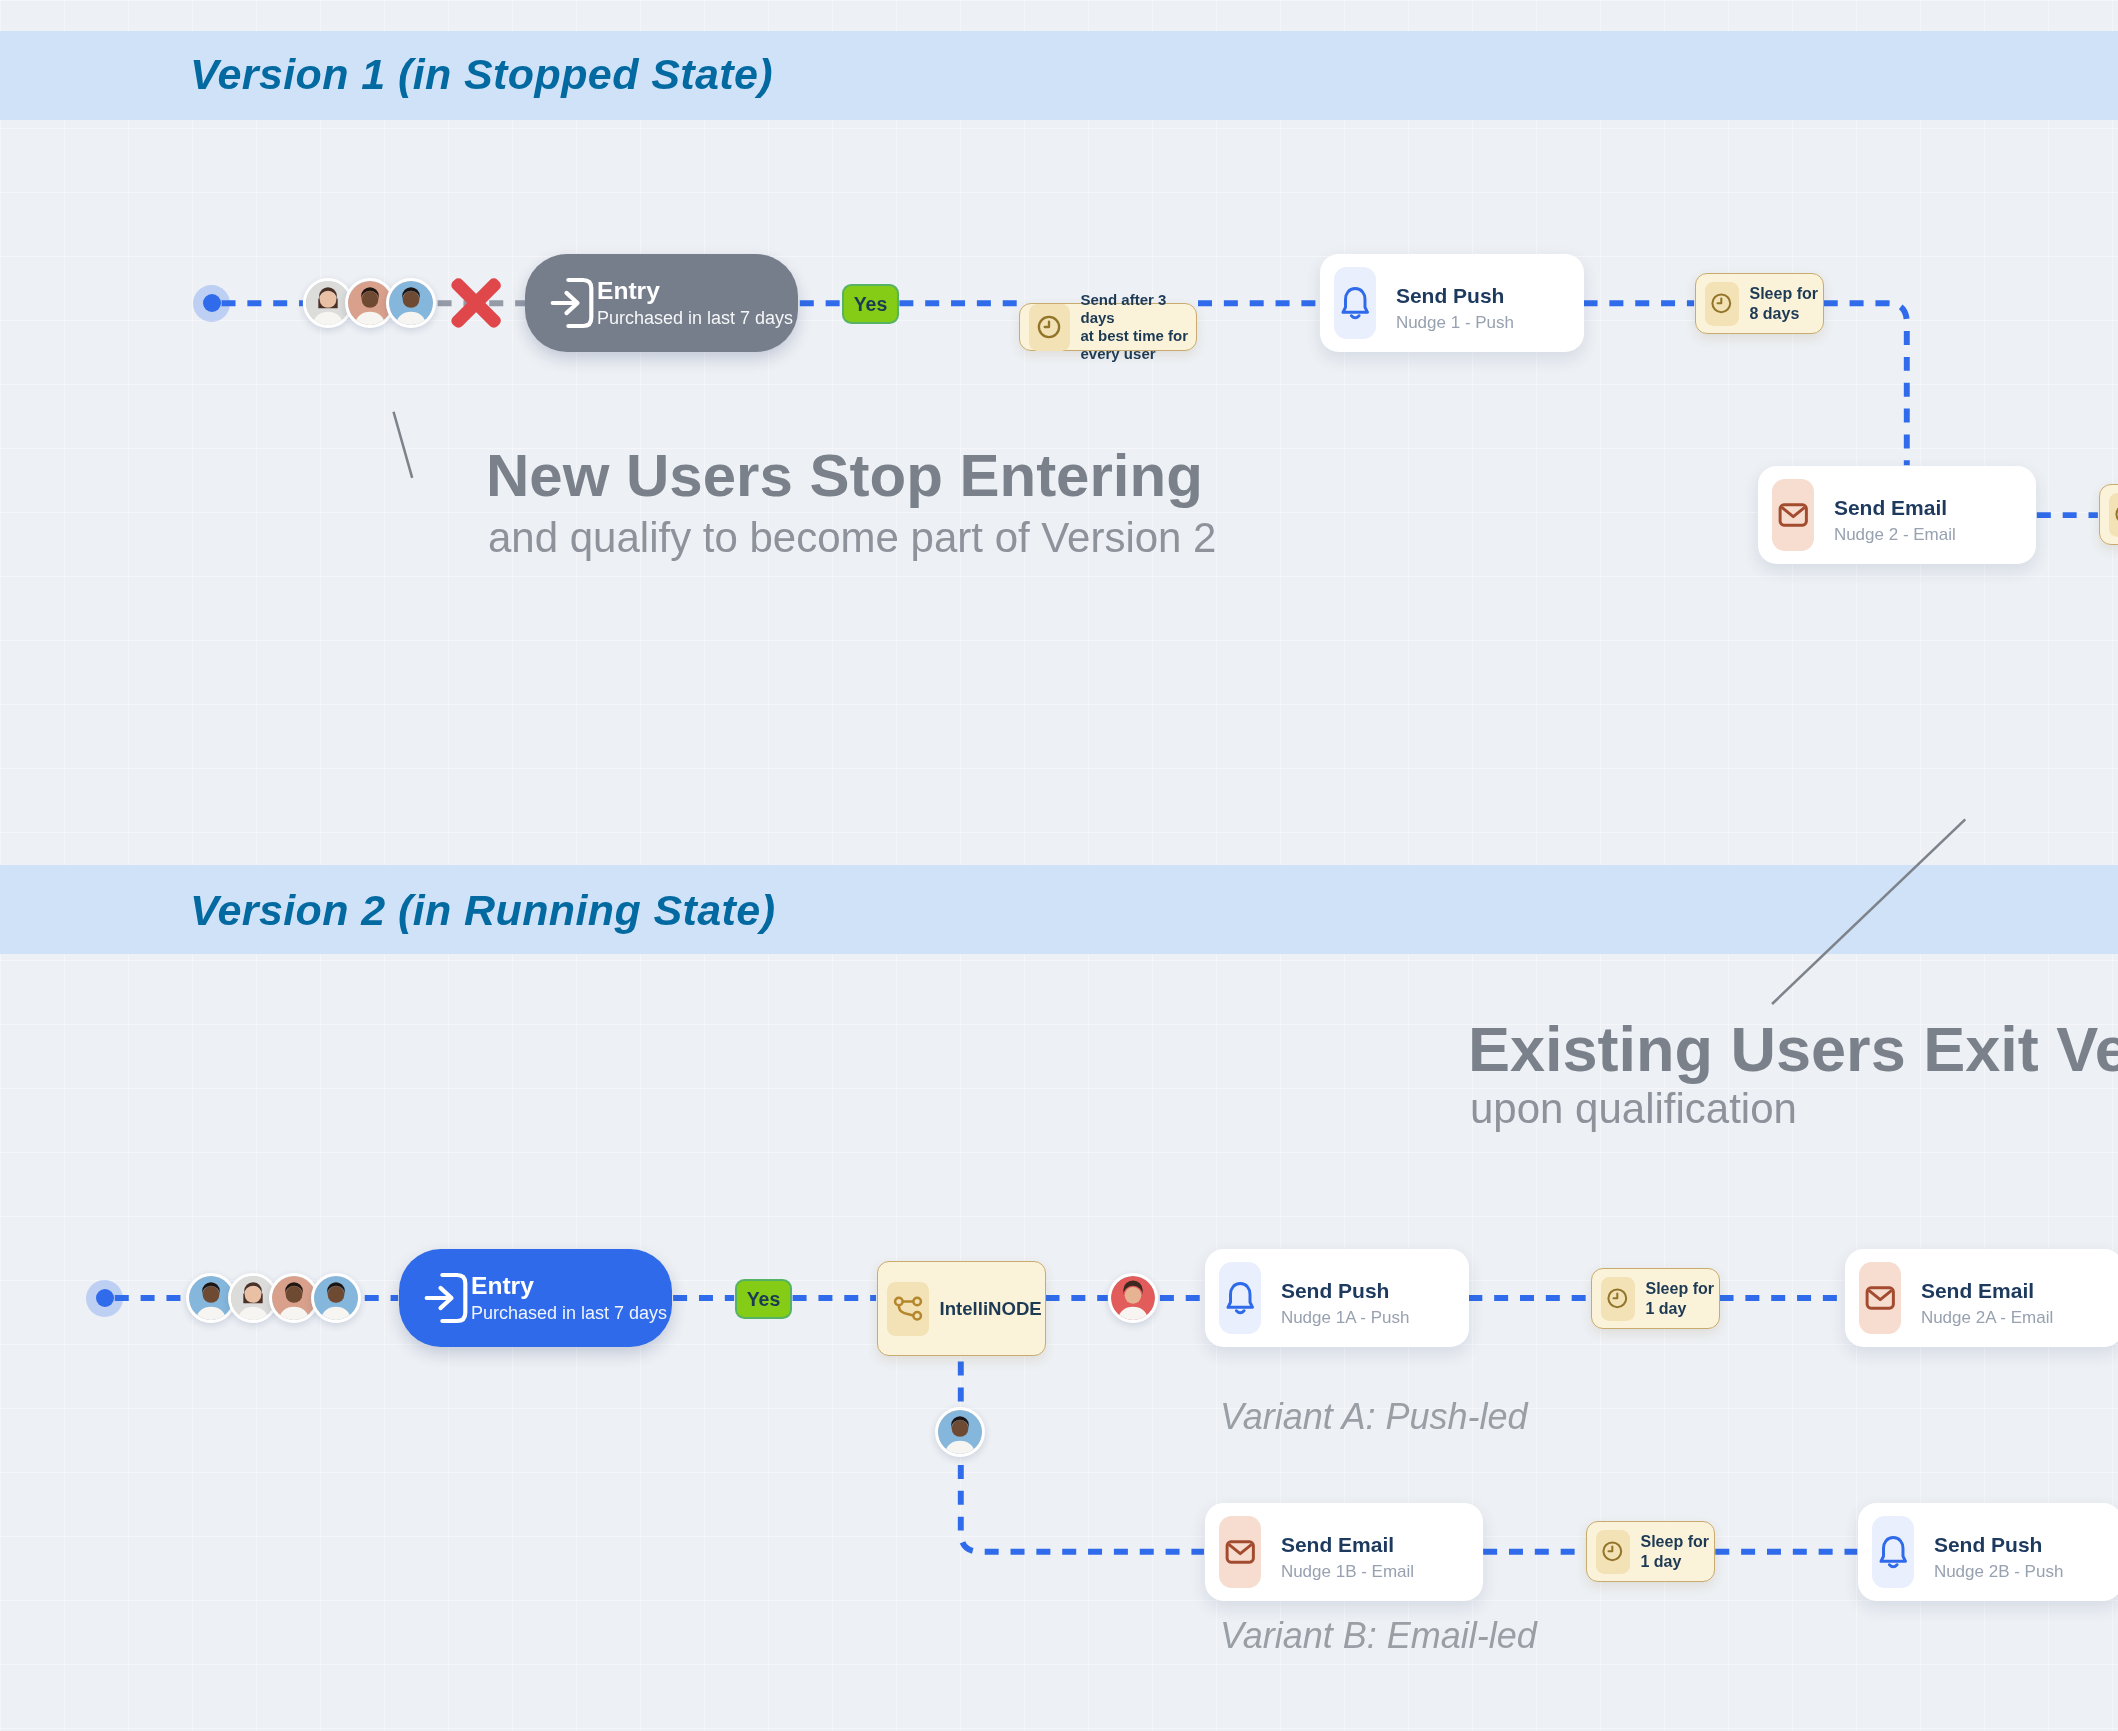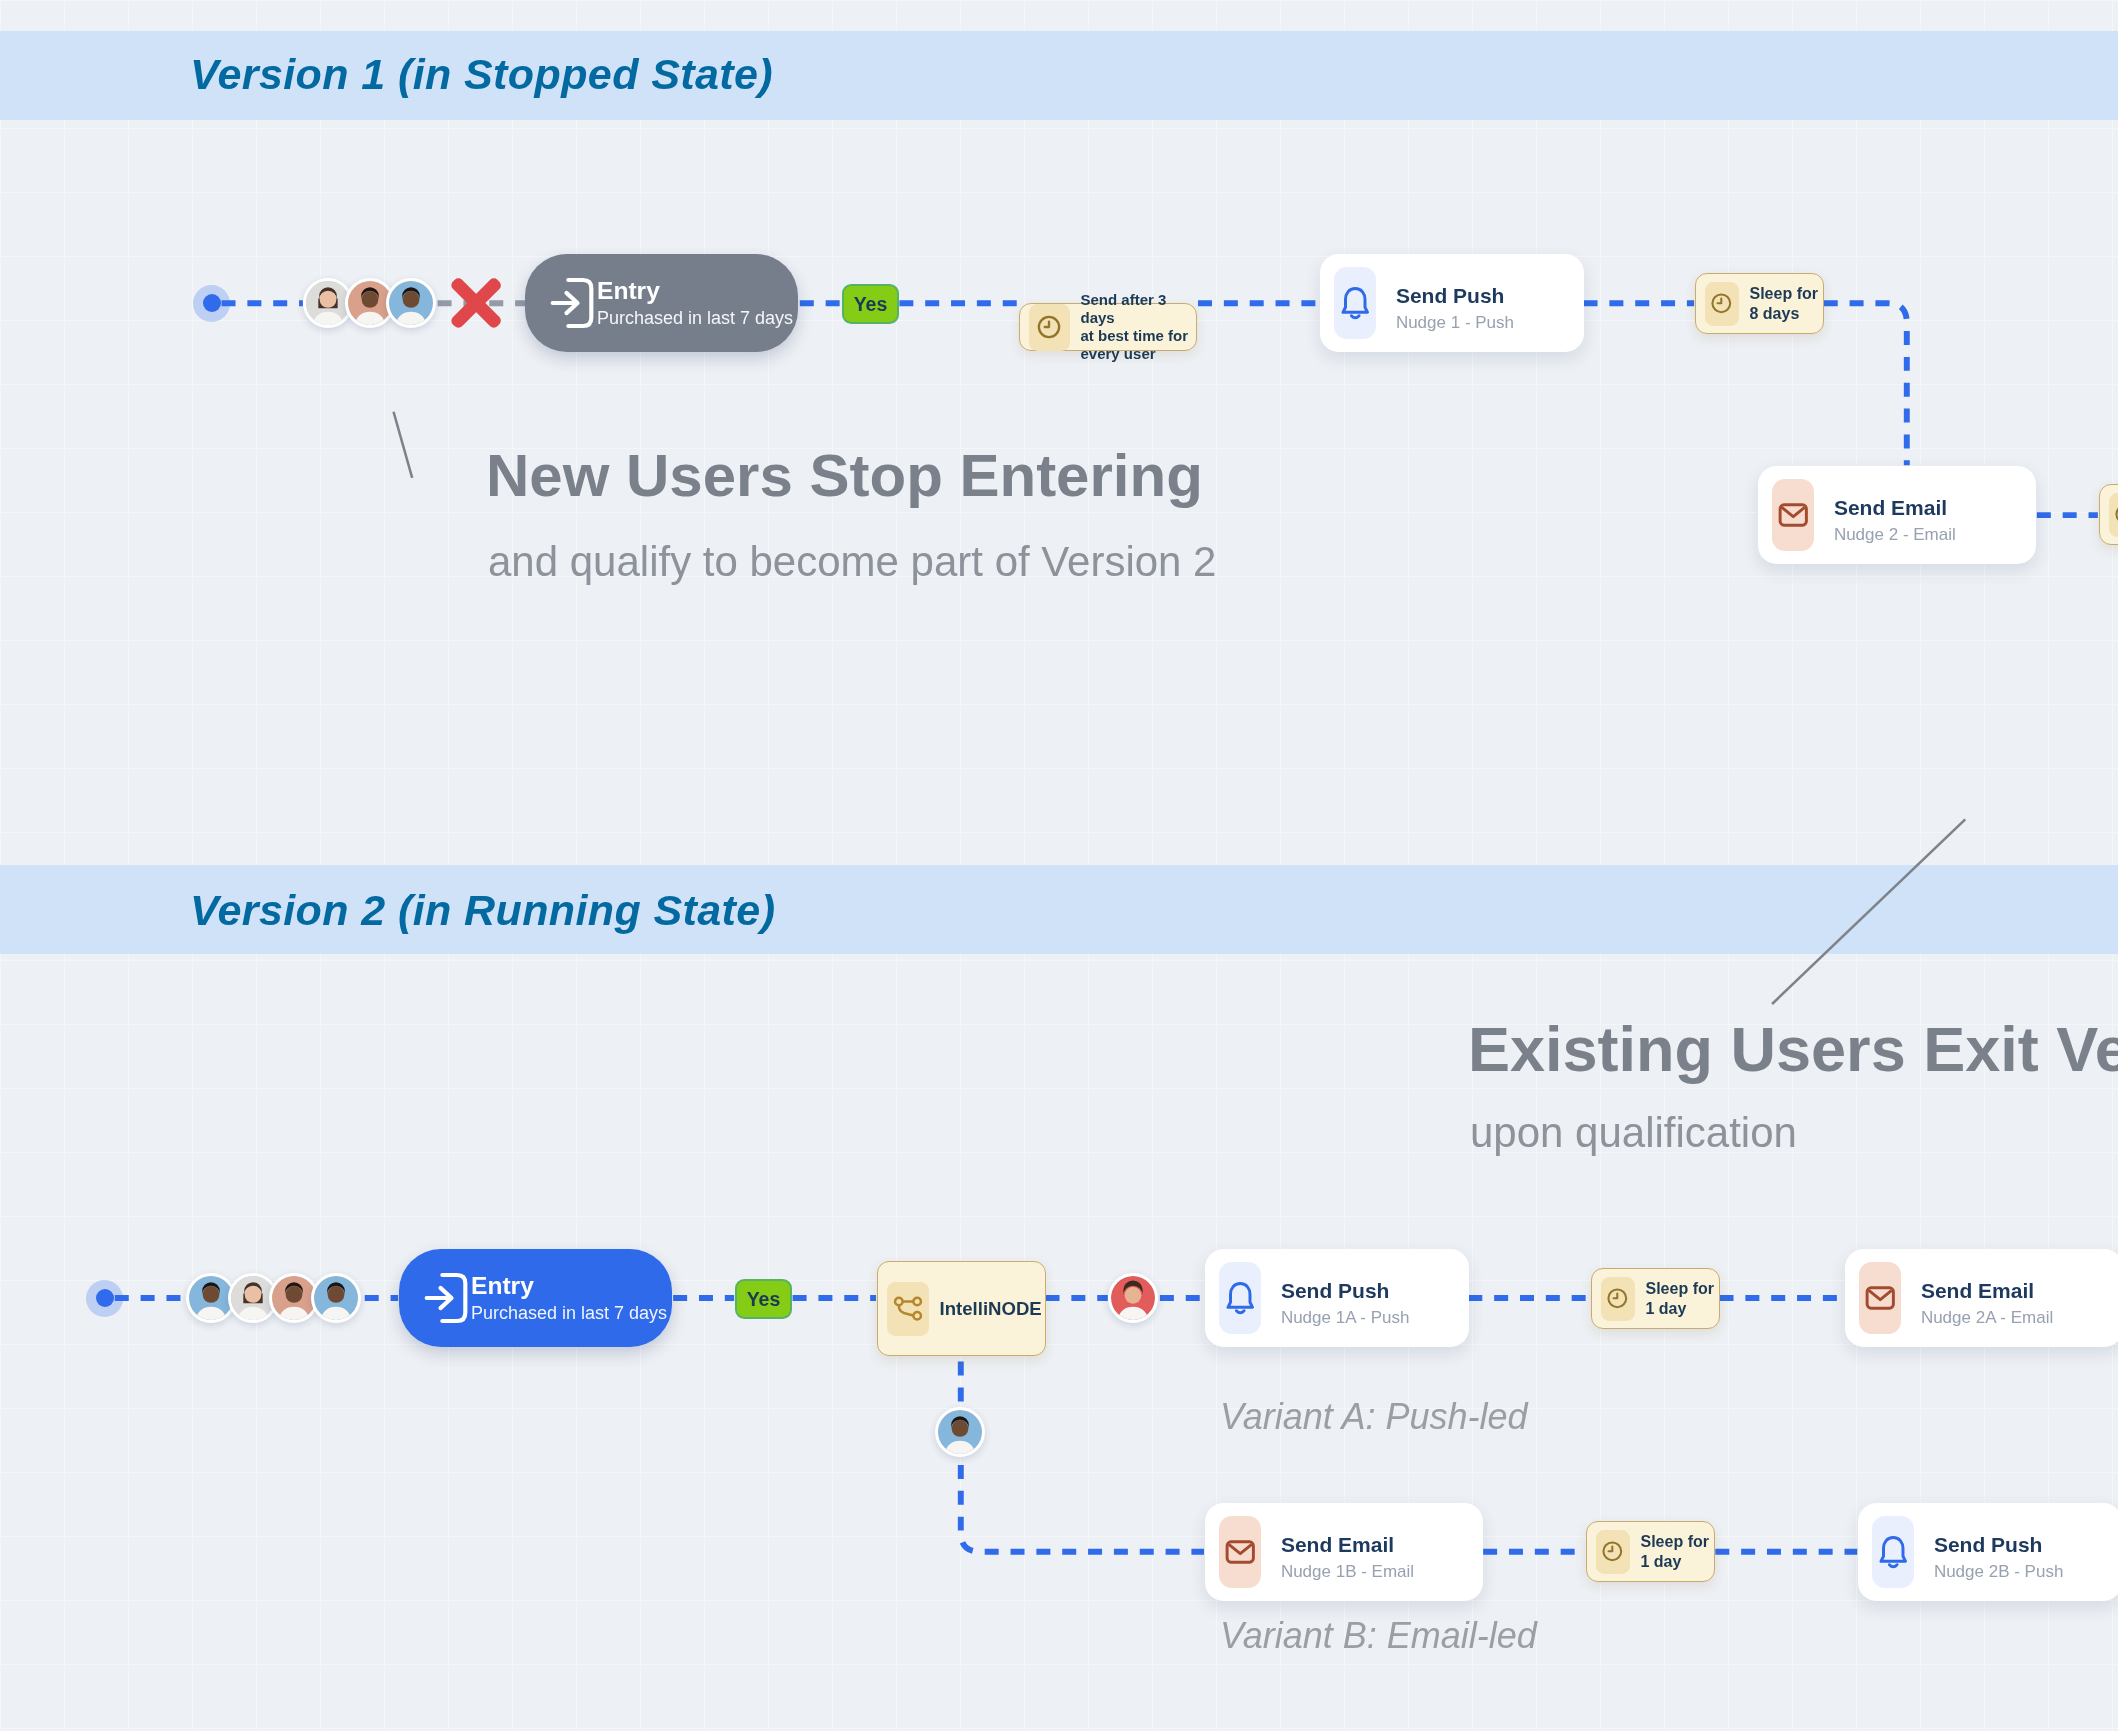--- a/index.html
+++ b/index.html
@@ -74,21 +74,21 @@
   
   .cream{
     position:absolute;background:#fbf2da;border:1.7px solid #c9ab6f;border-radius:12px;box-sizing:border-box;
     display:flex;align-items:center;gap:11px;padding-left:8.5px;
     box-shadow:0 4.2px 10.2px rgba(120,95,40,.12);
   }
   .cream .icon-sq{background:#f2e2b6;border-radius:8.5px;}
   .cream-text{color:#1d3a54;font-weight:bold;font-size:16px;line-height:20px;}
   
   .ann-title{position:absolute;color:#7b818a;font-weight:bold;white-space:nowrap;}
-  .ann-sub{position:absolute;color:#8d929b;white-space:nowrap;margin-top:24px;}
+  .ann-sub{position:absolute;color:#8d929b;white-space:nowrap;}
   .variant{position:absolute;color:#9a9ea5;font-style:italic;font-size:36px;white-space:nowrap;}
 </style>
 </head>
 <body>
 
 <div class="band" style="top:31px;"></div>
 <div class="band-title" style="left:190px;top:50px;">Version 1 (in Stopped State)</div>
 
 <div class="band" style="top:865px;"></div>
 <div class="band-title" style="left:190px;top:886px;">Version 2 (in Running State)</div>

